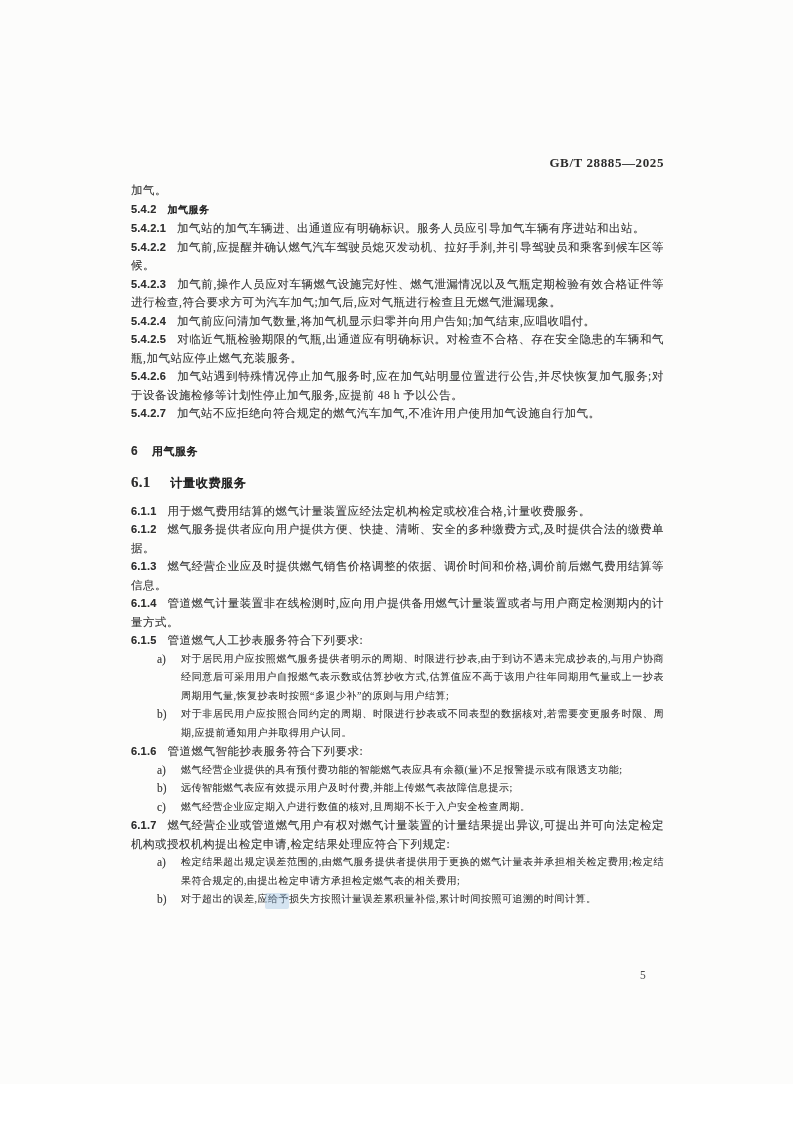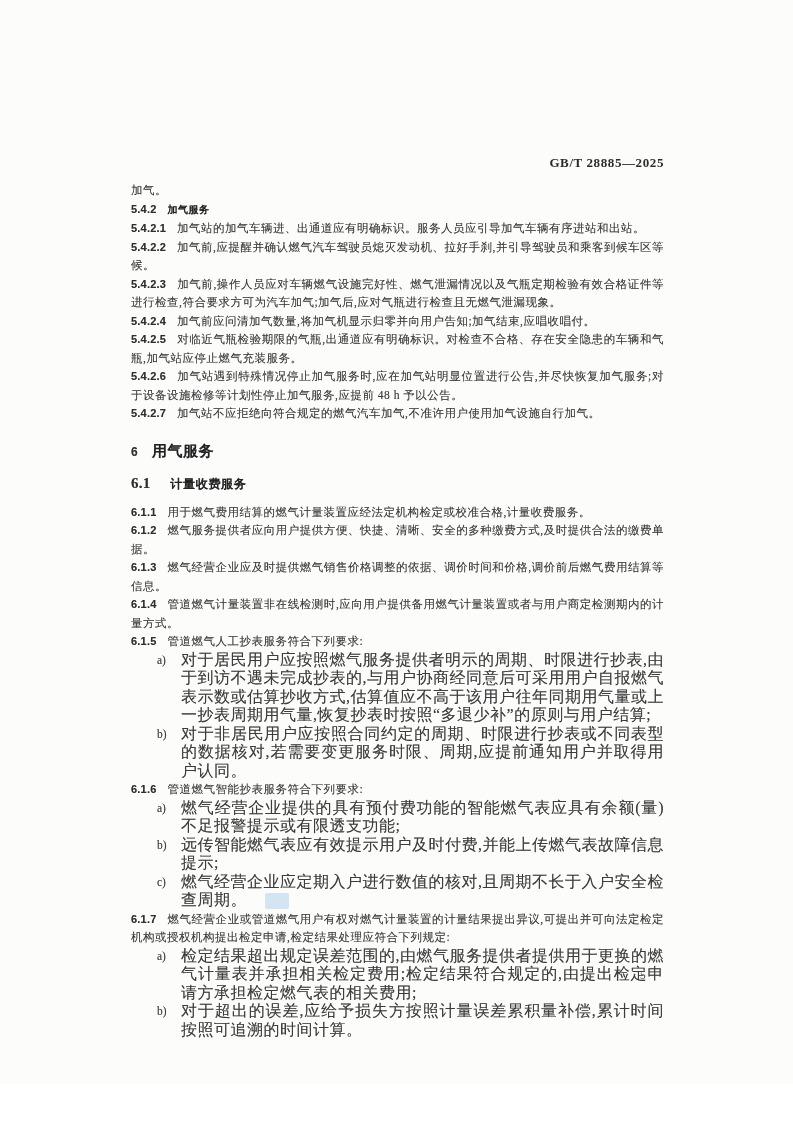--- a/index.html
+++ b/index.html
@@ -38,37 +38,37 @@
   }
   
   .h-clause{
     font-family:"Liberation Sans","DejaVu Sans",sans-serif;
     font-weight:700;color:#222;
   }
   .h-clause .htxt{font-family:"Liberation Sans","DejaVu Sans",sans-serif;font-weight:700;font-size:10px;}
   
   .h-section{margin:19px 0 13px 0 !important;}
   .h-section .num{font-size:12px;margin-right:14px;}
-  .h-section .htxt{font-size:15px;}
+  .h-section .htxt{font-size:11px;}
   
   .h-sub{margin:13px 0 9px 0 !important;}
   .h-sub .num{font-size:15px;margin-right:20px;font-family:Liberation Serif, serif;}
   .h-sub .htxt{font-size:12.2px;}
   
   .li{
     display:grid;
     grid-template-columns:24px 1fr;
     margin-left:26px;
   }
   .li .letter{
     font-size:11.5px;line-height:18.5px;color:#3d3d3d;
     text-shadow:0 0 0.4px rgba(70,70,70,0.45);
   }
   .li .litext{
-    font-size:16px;line-height:18.5px;letter-spacing:0.5px;
+    font-size:10px;line-height:18.5px;letter-spacing:0.5px;
     text-align:justify;color:#3d3d3d;
     text-shadow:0 0 0.4px rgba(70,70,70,0.45);
   }
   
   .footer{
     position:absolute;left:640px;top:969px;
     font-size:11.5px;color:#4a4a4a;letter-spacing:0.3px;
   }
   
   .scan-artifact{

